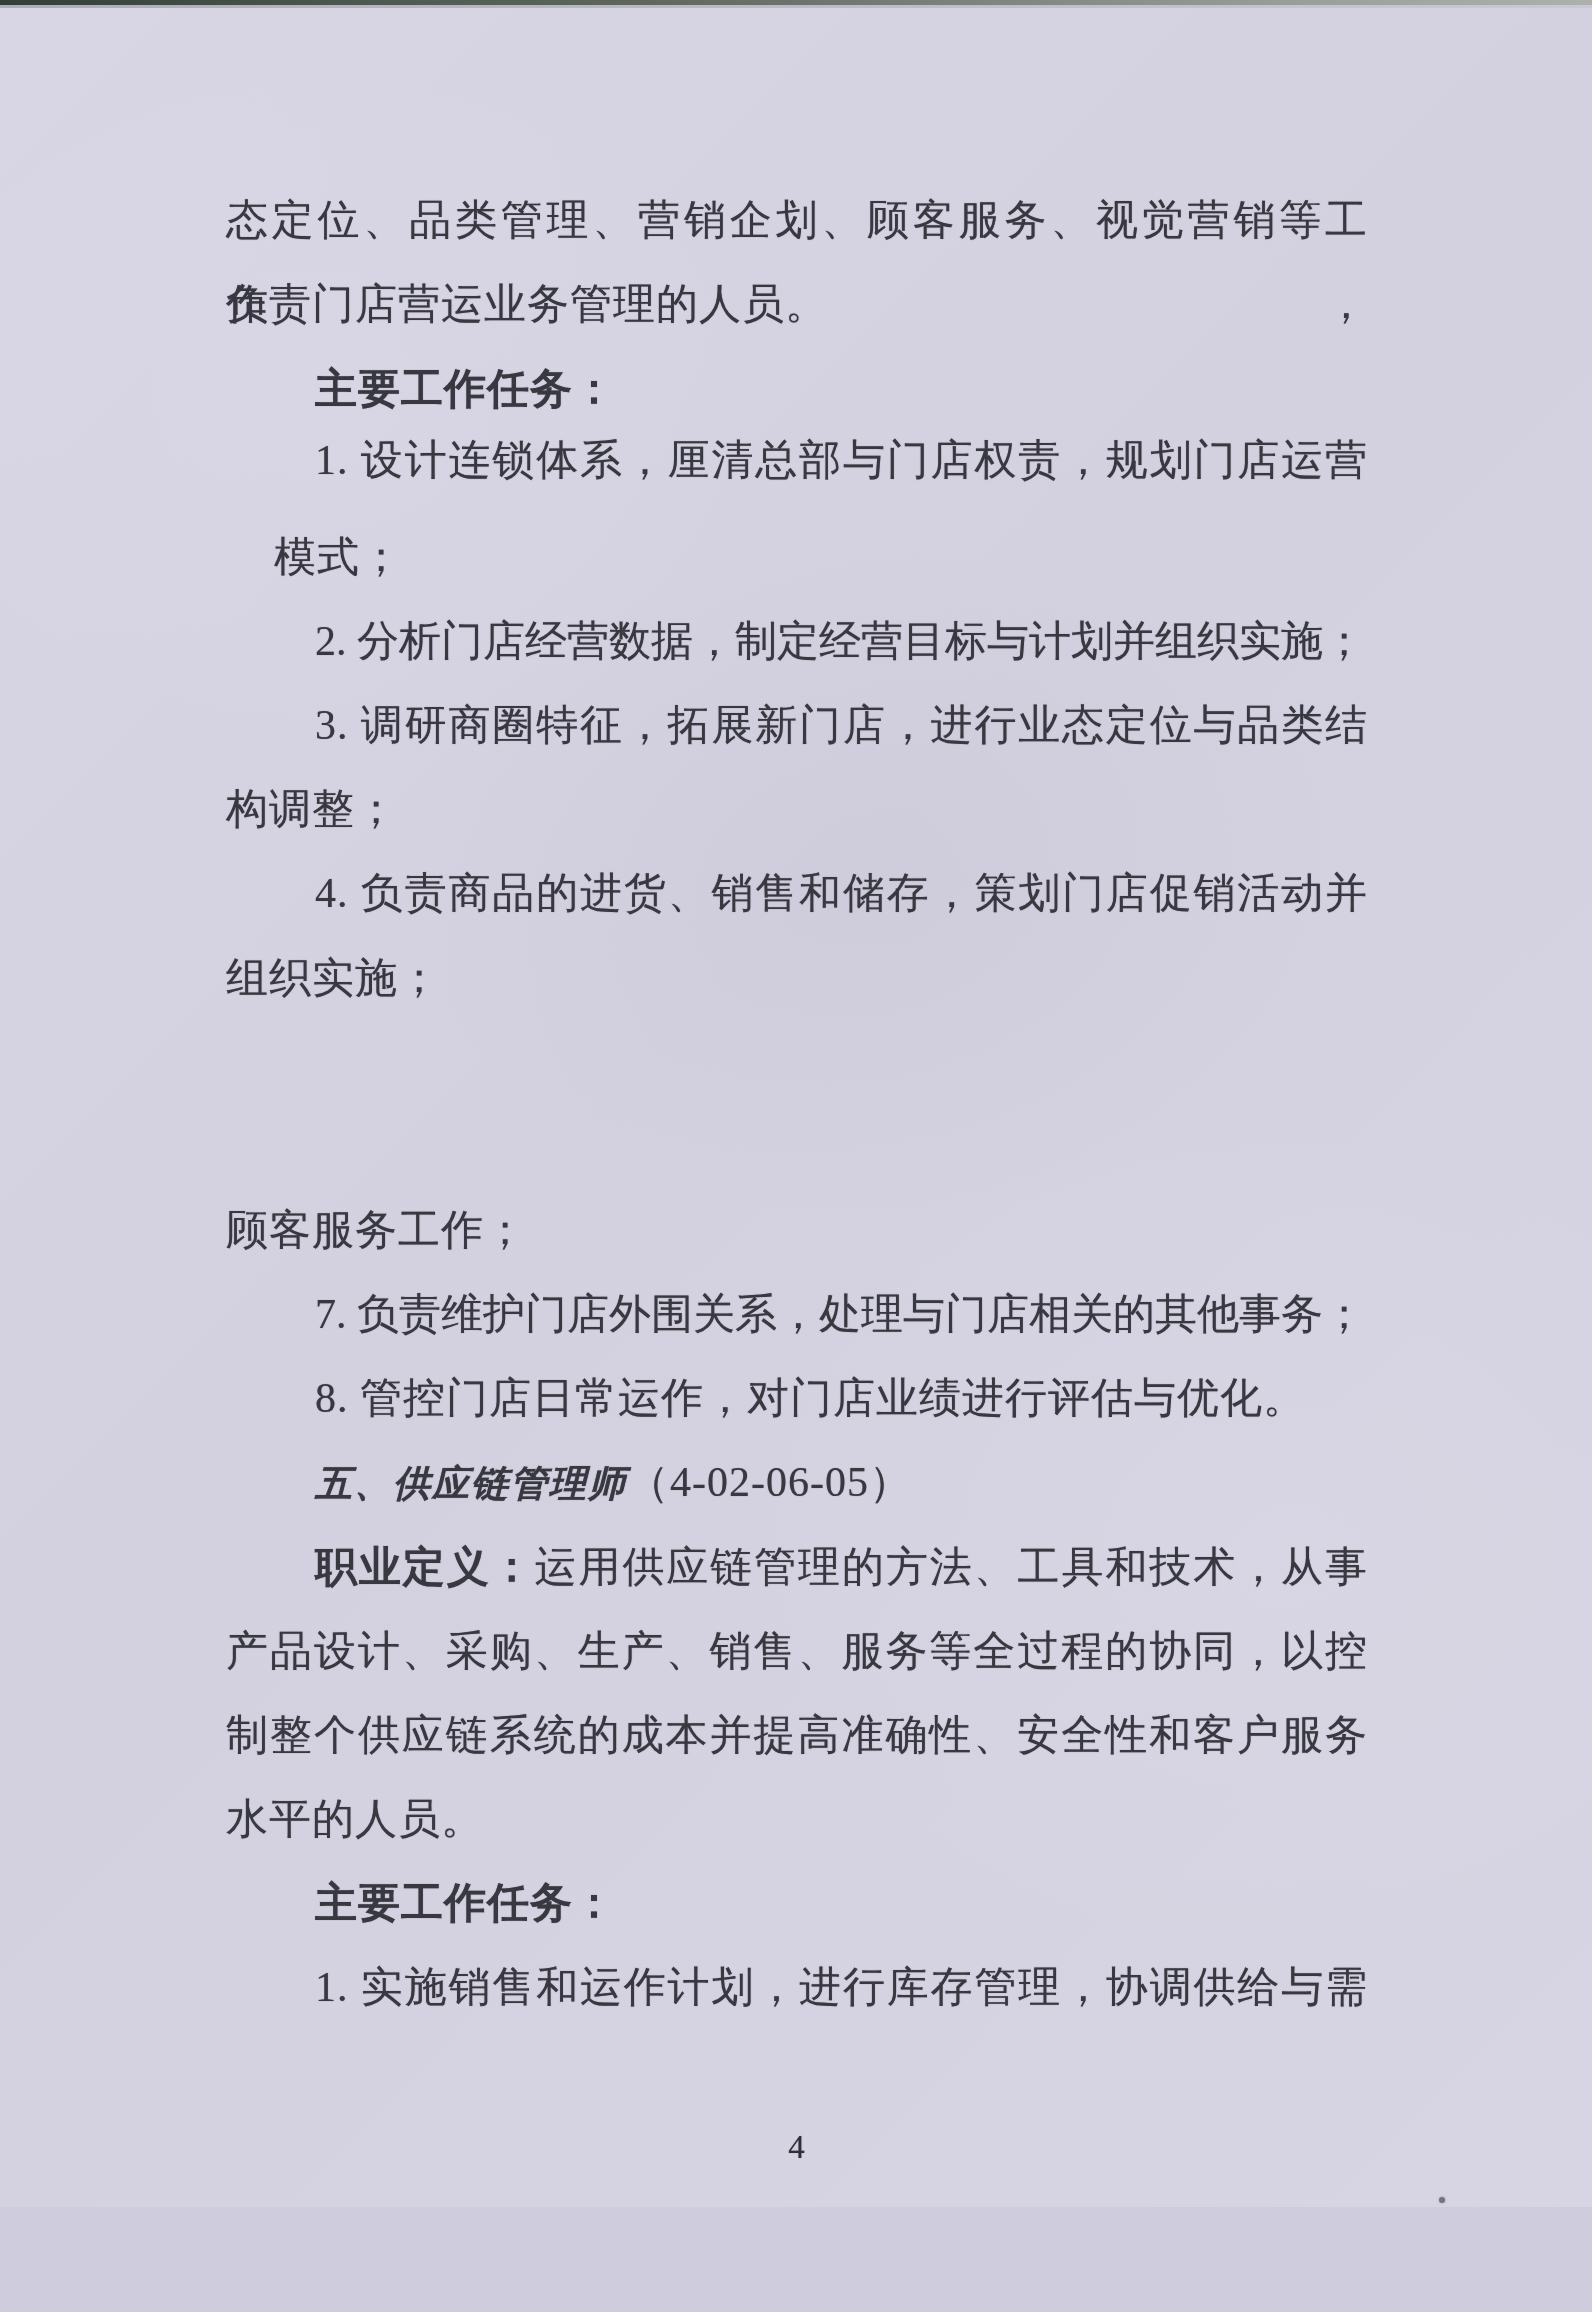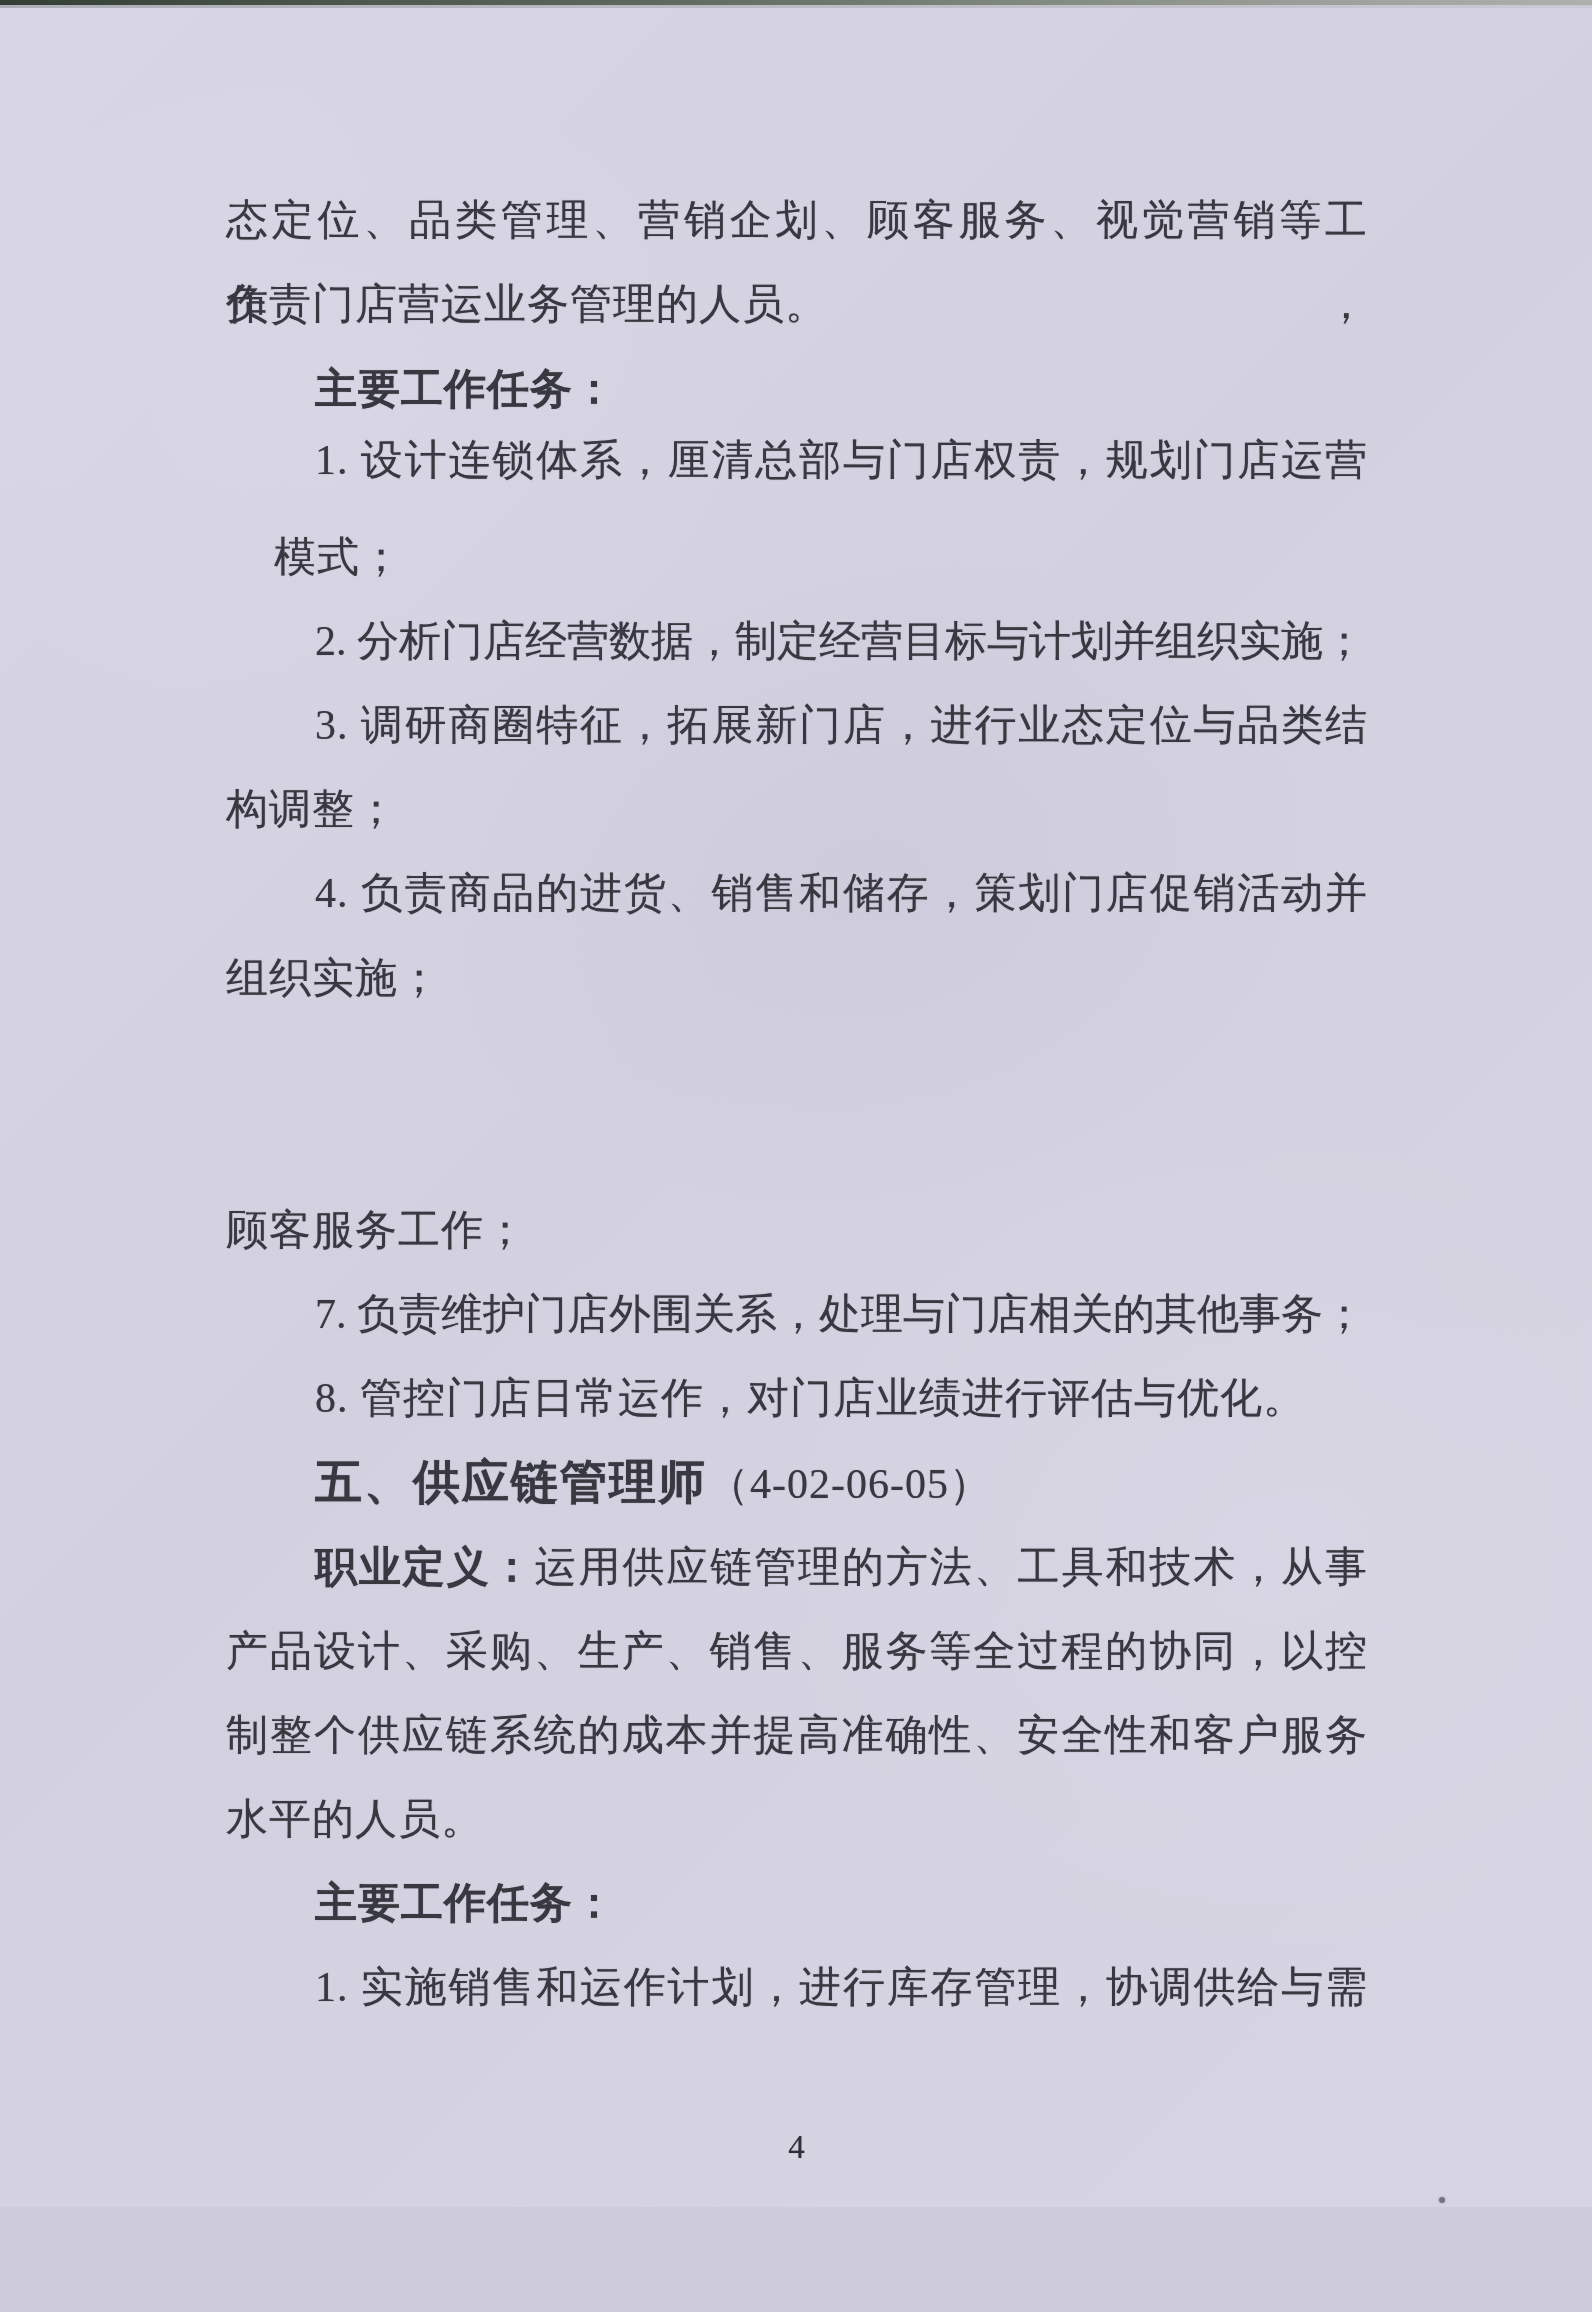--- a/index.html
+++ b/index.html
@@ -33,22 +33,23 @@
     font-size:42px;letter-spacing:1px;
     text-shadow:0 0 1px rgba(52,52,62,0.55);
     white-space:normal;
   }
   .line.indent{text-indent:89px;}
   .line.justify{text-align:justify;text-align-last:justify;}
   .line.tight{letter-spacing:0;}
   .run.bold{font-weight:700;}
   .run.sans{
     font-family:"Liberation Sans",sans-serif;
-    font-weight:700;font-size:47px;letter-spacing:2px;
+    font-weight:700;font-size:37px;letter-spacing:2px;
     text-shadow:0 0 1px rgba(40,40,50,0.65);
+    font-style:italic;
   }
   .page-number{
     position:absolute;left:0;top:2125px;width:1593px;height:44px;
     line-height:44px;text-align:center;
     font-size:33px;color:#2e2e36;
     text-shadow:0 0 1px rgba(46,46,54,0.5);
   }
   .speck{
     position:absolute;left:1439px;top:2197px;width:6px;height:6px;
     border-radius:50%;background:rgba(72,72,84,0.7);

